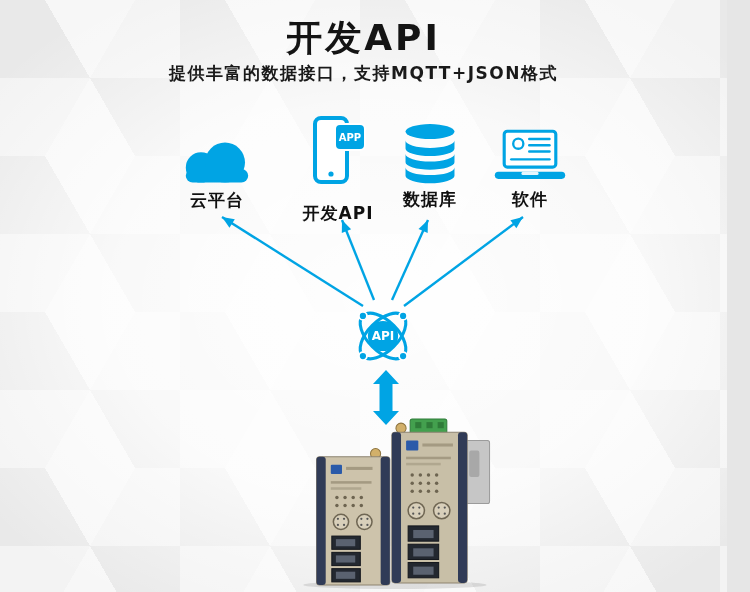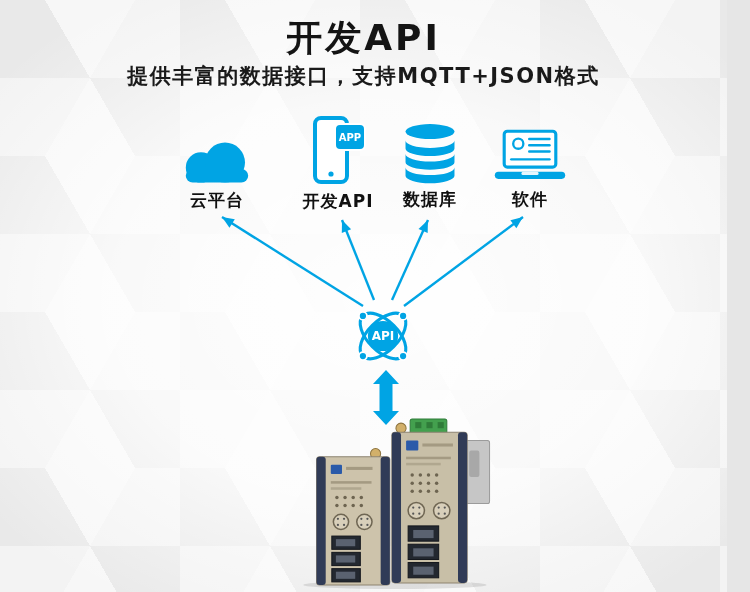--- a/index.html
+++ b/index.html
@@ -17,21 +17,21 @@
     background:radial-gradient(ellipse 480px 360px at 375px 300px,
       rgba(255,255,255,.96) 0%, rgba(255,255,255,.72) 55%, rgba(255,255,255,0) 100%);
   }
 
   .title{
     position:absolute; top:14px; left:0; width:100%; text-align:center;
     font-size:36px; font-weight:700; color:#141414; letter-spacing:3px;
   }
   .subtitle{
     position:absolute; top:62px; left:0; width:100%; text-align:center;
-    font-size:21px; font-weight:600; color:#1a1a1a; letter-spacing:1.5px;
+    font-size:17px; font-weight:600; color:#1a1a1a; letter-spacing:1.5px;
   }
 
   .node{ position:absolute; width:96px; display:flex; flex-direction:column; align-items:center; }
   .node svg{ display:block; }
   .node-label{ font-size:17px; font-weight:600; color:#111; letter-spacing:1px; white-space:nowrap; }
 
   .overlay{ position:absolute; inset:0; width:750px; height:592px; pointer-events:none; }
 
   .hub{ position:absolute; left:343px; top:296px; width:80px; height:80px; }
   .hub-annotation{
@@ -54,21 +54,21 @@
     <svg width="84" height="56" viewBox="0 0 100 70">
       <g fill="#00a4e4">
         <circle cx="30" cy="43" r="19"></circle>
         <circle cx="60" cy="37" r="25"></circle>
         <rect x="11" y="45" width="78" height="17" rx="8.5"></rect>
       </g>
     </svg>
     <div class="node-label">云平台</div>
   </div>
 
-  <div class="node" style="left:290px; top:112px;">
+  <div class="node" style="left:290px; top:112px;gap:12px;">
     <svg width="66" height="78" viewBox="0 0 66 78">
       <rect x="10" y="6" width="32" height="64" rx="6" fill="#ffffff" stroke="#00a4e4" stroke-width="4"></rect>
       <circle cx="26" cy="62" r="2.6" fill="#00a4e4"></circle>
       <rect x="30" y="12" width="30" height="26" rx="5" fill="#00a4e4" stroke="#ffffff" stroke-width="2"></rect>
       <text x="45" y="29" text-anchor="middle" font-size="10" font-weight="700" fill="#ffffff">APP</text>
     </svg>
     <div class="node-label">开发API</div>
   </div>
 
   <div class="node" style="left:382px; top:120px;align-items:center;">

